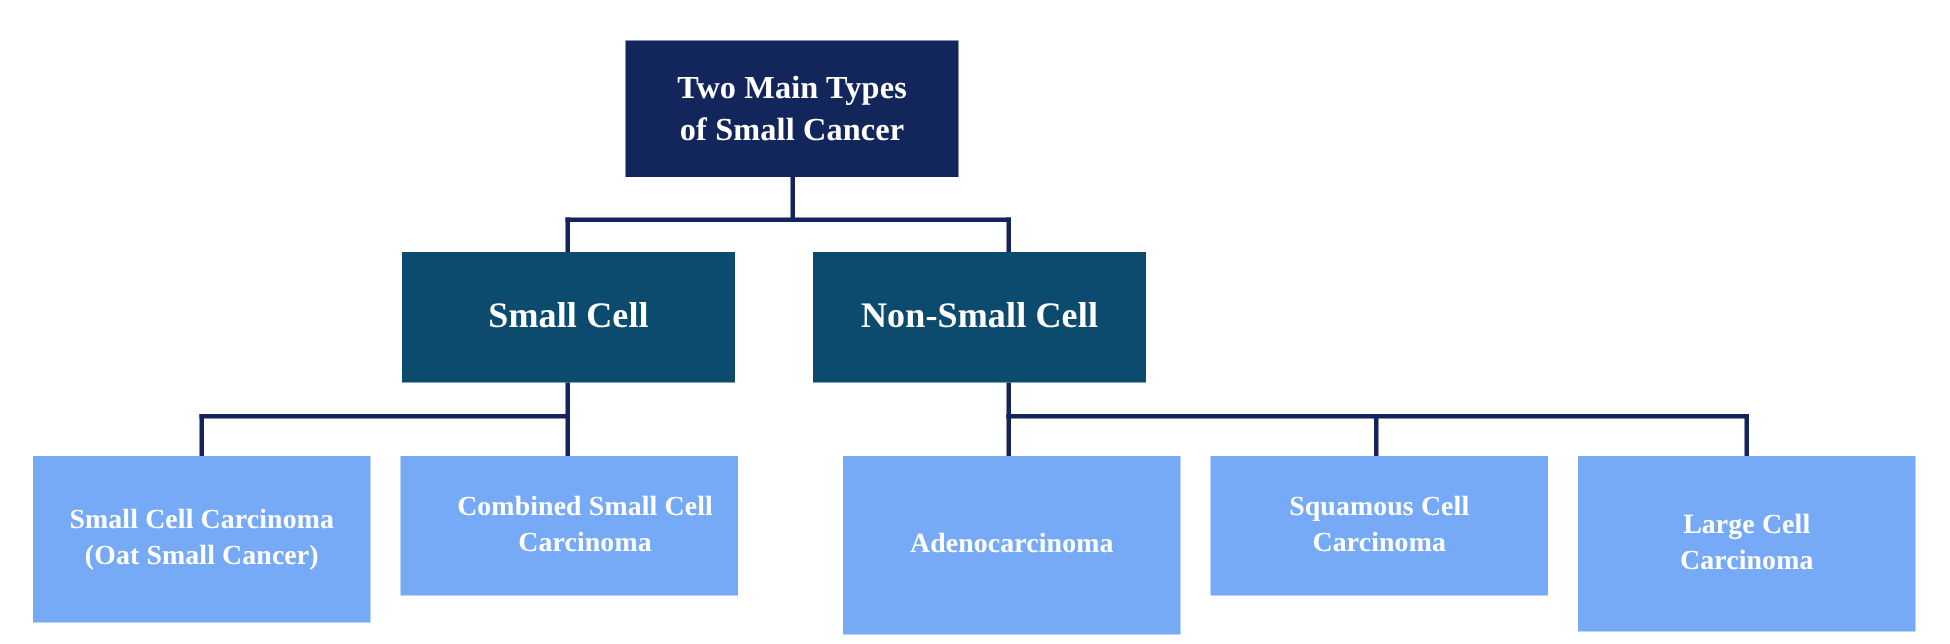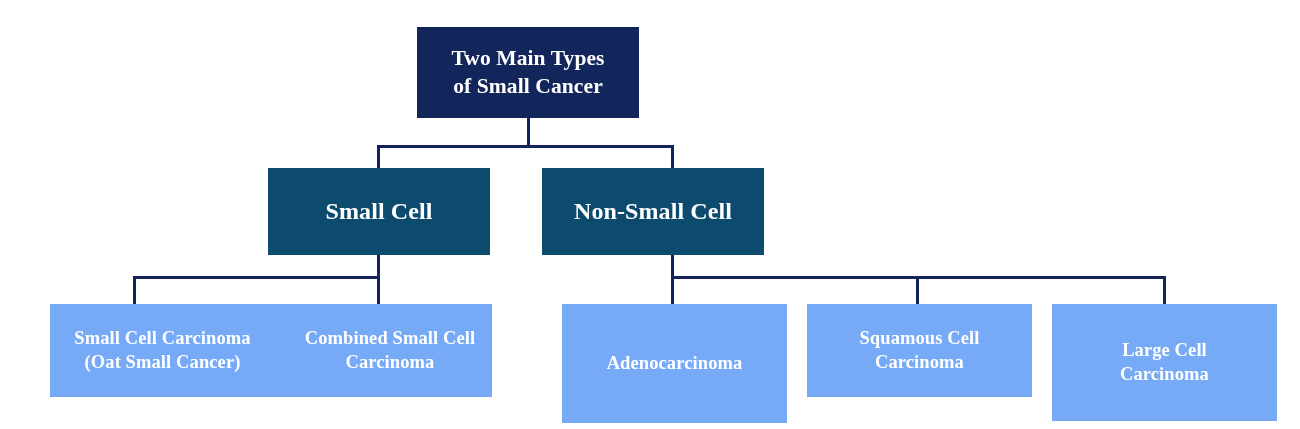--- a/index.html
+++ b/index.html
@@ -82,21 +82,21 @@
   </div>
 
   <div class="node node-mid" style="left:268px; top:168px; width:222px; height:87px;">
     <span class="node-label">Small Cell</span>
   </div>
 
   <div class="node node-mid" style="left:542px; top:168px; width:222px; height:87px;">
     <span class="node-label">Non-Small Cell</span>
   </div>
 
-  <div class="node node-leaf" style="left:22px; top:304px; width:225px; height:93px;margin-left:28px;">
+  <div class="node node-leaf" style="left:22px; top:304px; width:225px; height:111px;">
     <span class="node-label"><span>Small Cell Carcinoma</span><br><span>(Oat Small Cancer)</span></span>
   </div>
 
   <div class="node node-leaf" style="left:267px; top:304px; width:225px; height:93px;padding-left:29px;">
     <span class="node-label"><span>Combined Small Cell</span><br><span>Carcinoma</span></span>
   </div>
 
   <div class="node node-leaf" style="left:562px; top:304px; width:225px; height:119px;">
     <span class="node-label">Adenocarcinoma</span>
   </div>

